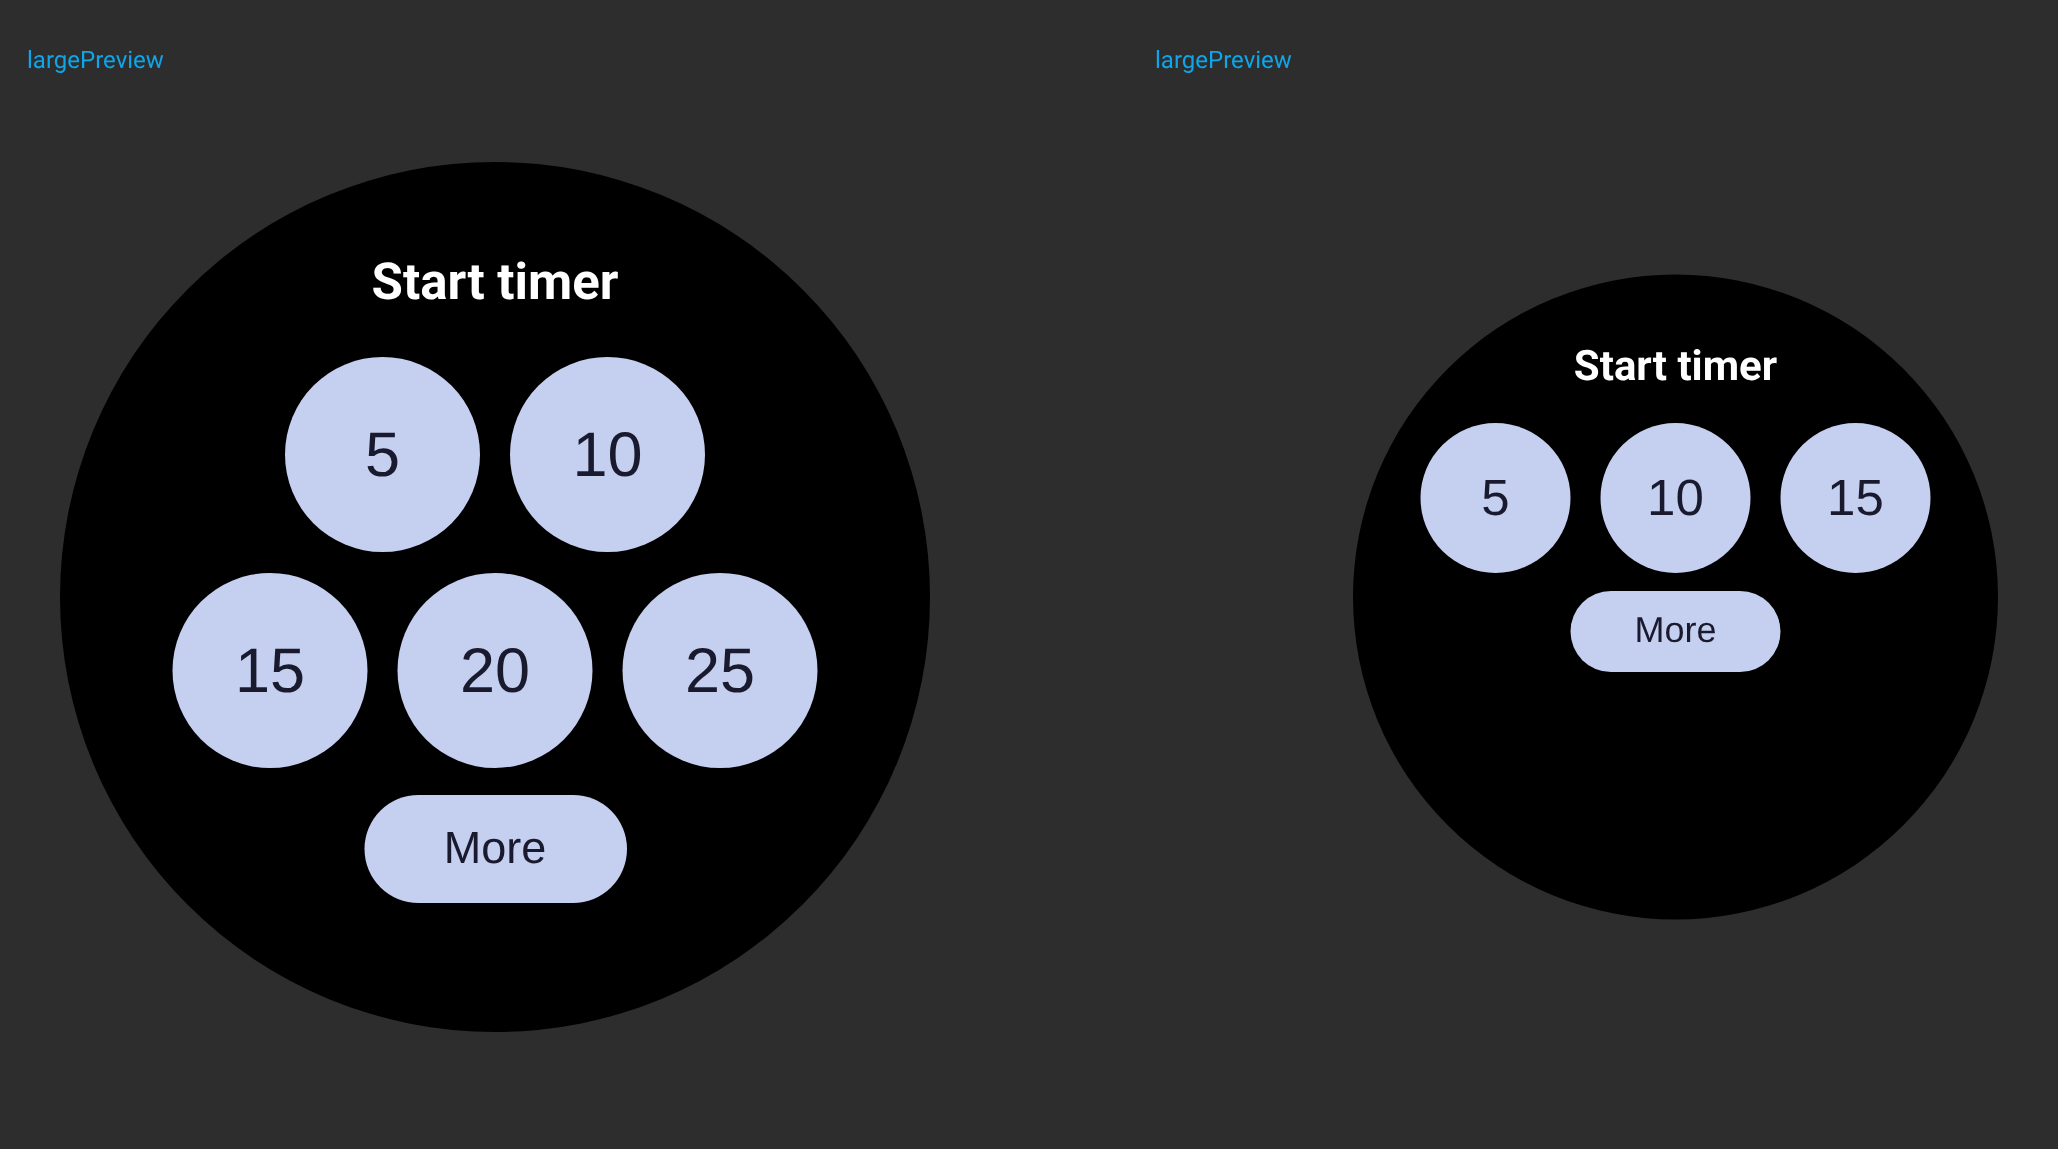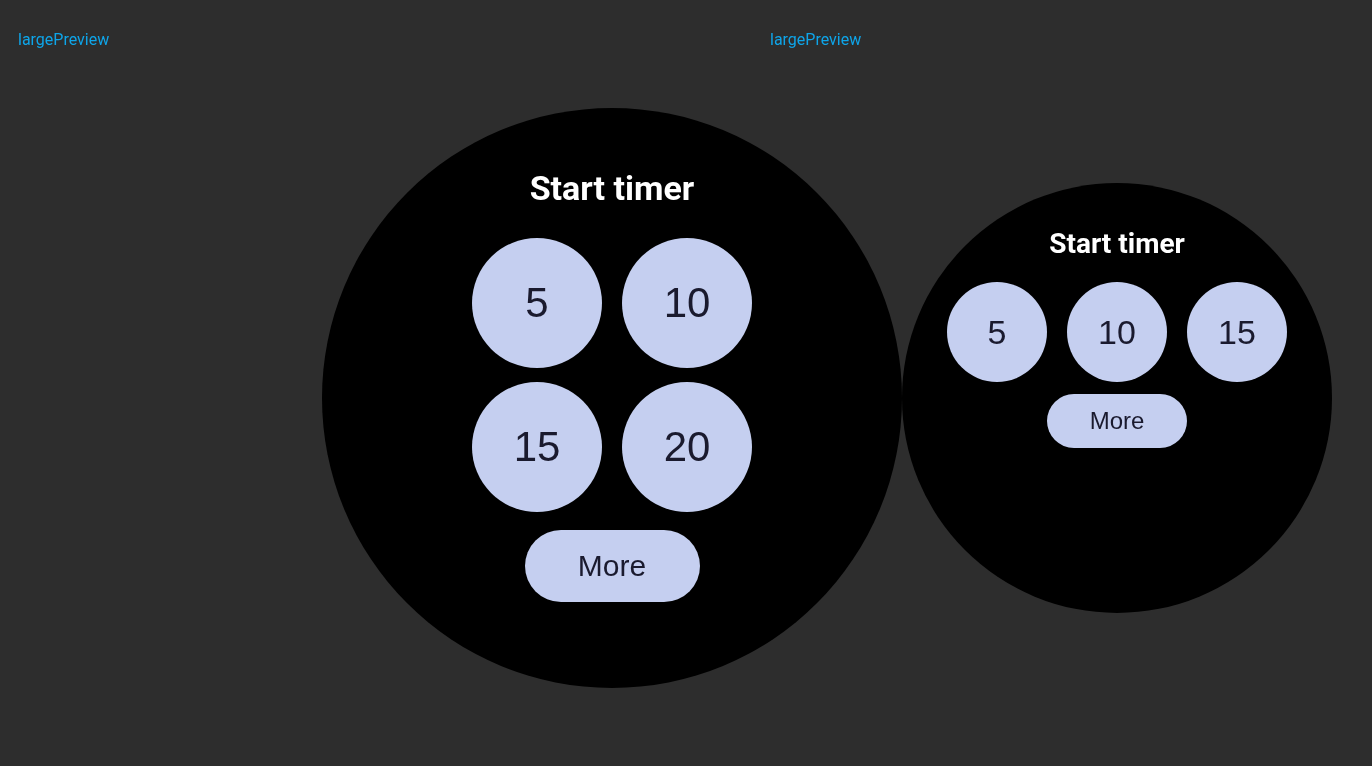--- a/index.html
+++ b/index.html
@@ -33,21 +33,21 @@
       left: 18px;
     }
 
     #small-preview-label {
       left: 770px;
     }
 
     .previews-container {
       display: flex;
       align-items: center;
-      justify-content: flex-end;
+      justify-content: space-between;
       width: 100%;
       height: 100%;
       padding: 50px 40px 20px 40px;
     }
 
     
     .watch-large {
       width: 580px;
       height: 580px;
       background-color: #000;
@@ -187,20 +187,23 @@
         <button class="timer-btn-circle-large">
           <span>10</span>
         </button>
       </div>
       <div class="row">
         <button class="timer-btn-circle-large">
           <span>15</span>
         </button>
         <button class="timer-btn-circle-large">
           <span>20</span>
+        </button>
+        <button class="timer-btn-circle-large">
+          <span>25</span>
         </button>
       </div>
       <button class="more-btn-large">
         <span>More</span>
       </button>
     </div>
   </div>
 
   <div class="watch-small">
     <div class="watch-title-small">Start timer</div>

